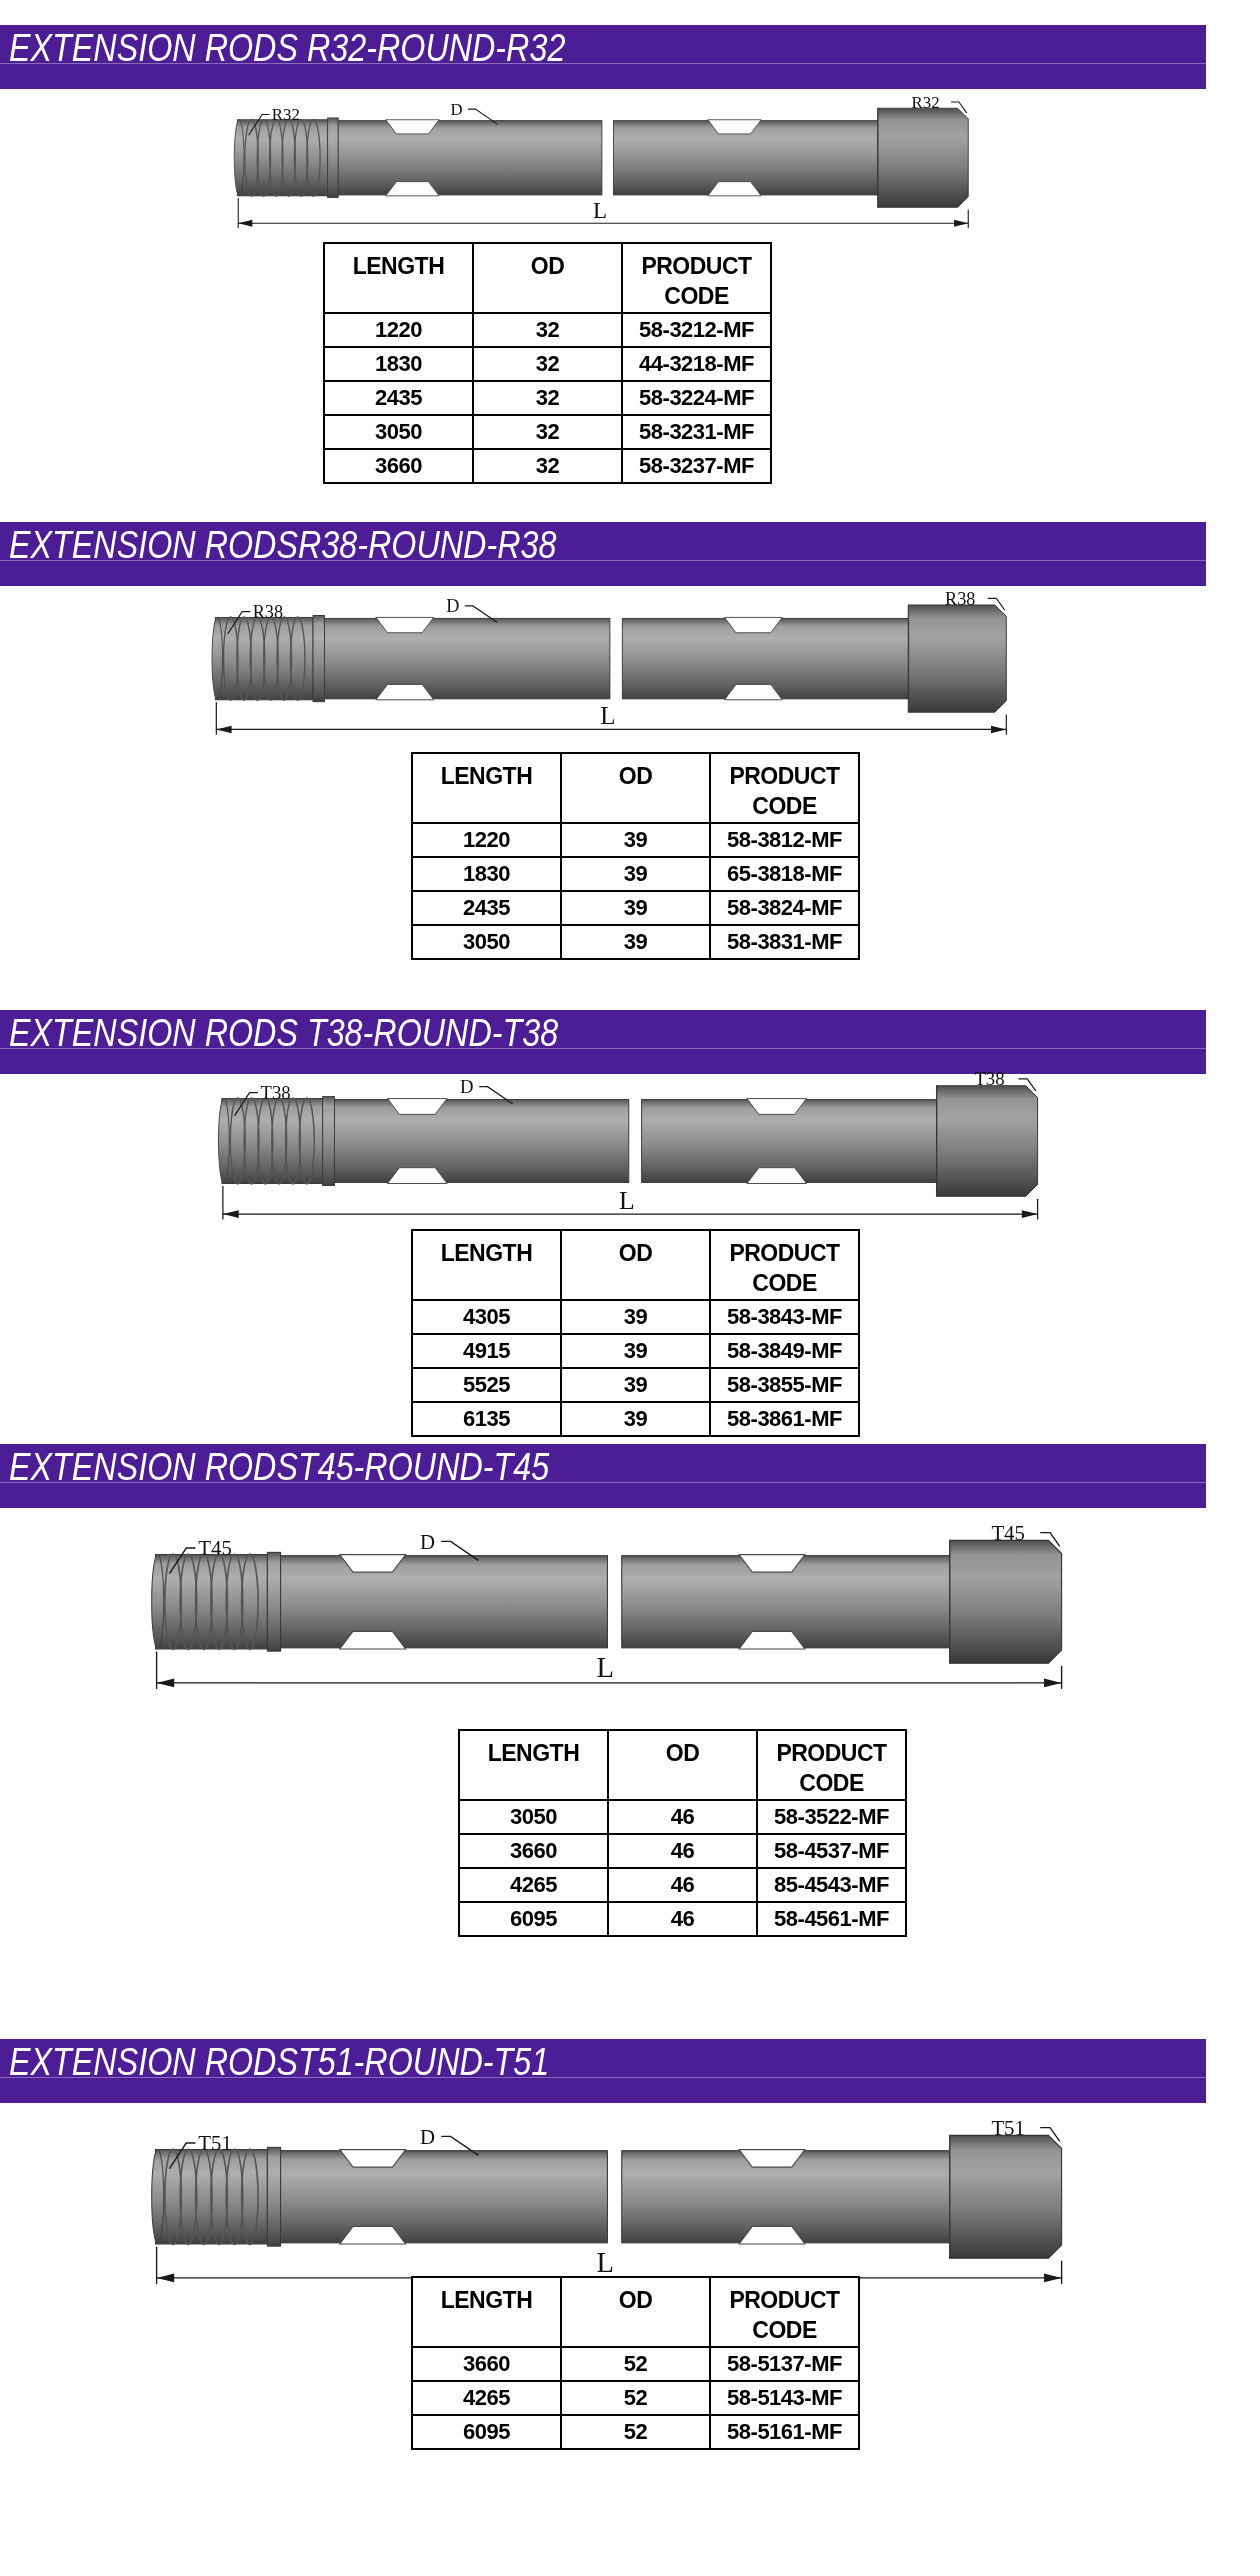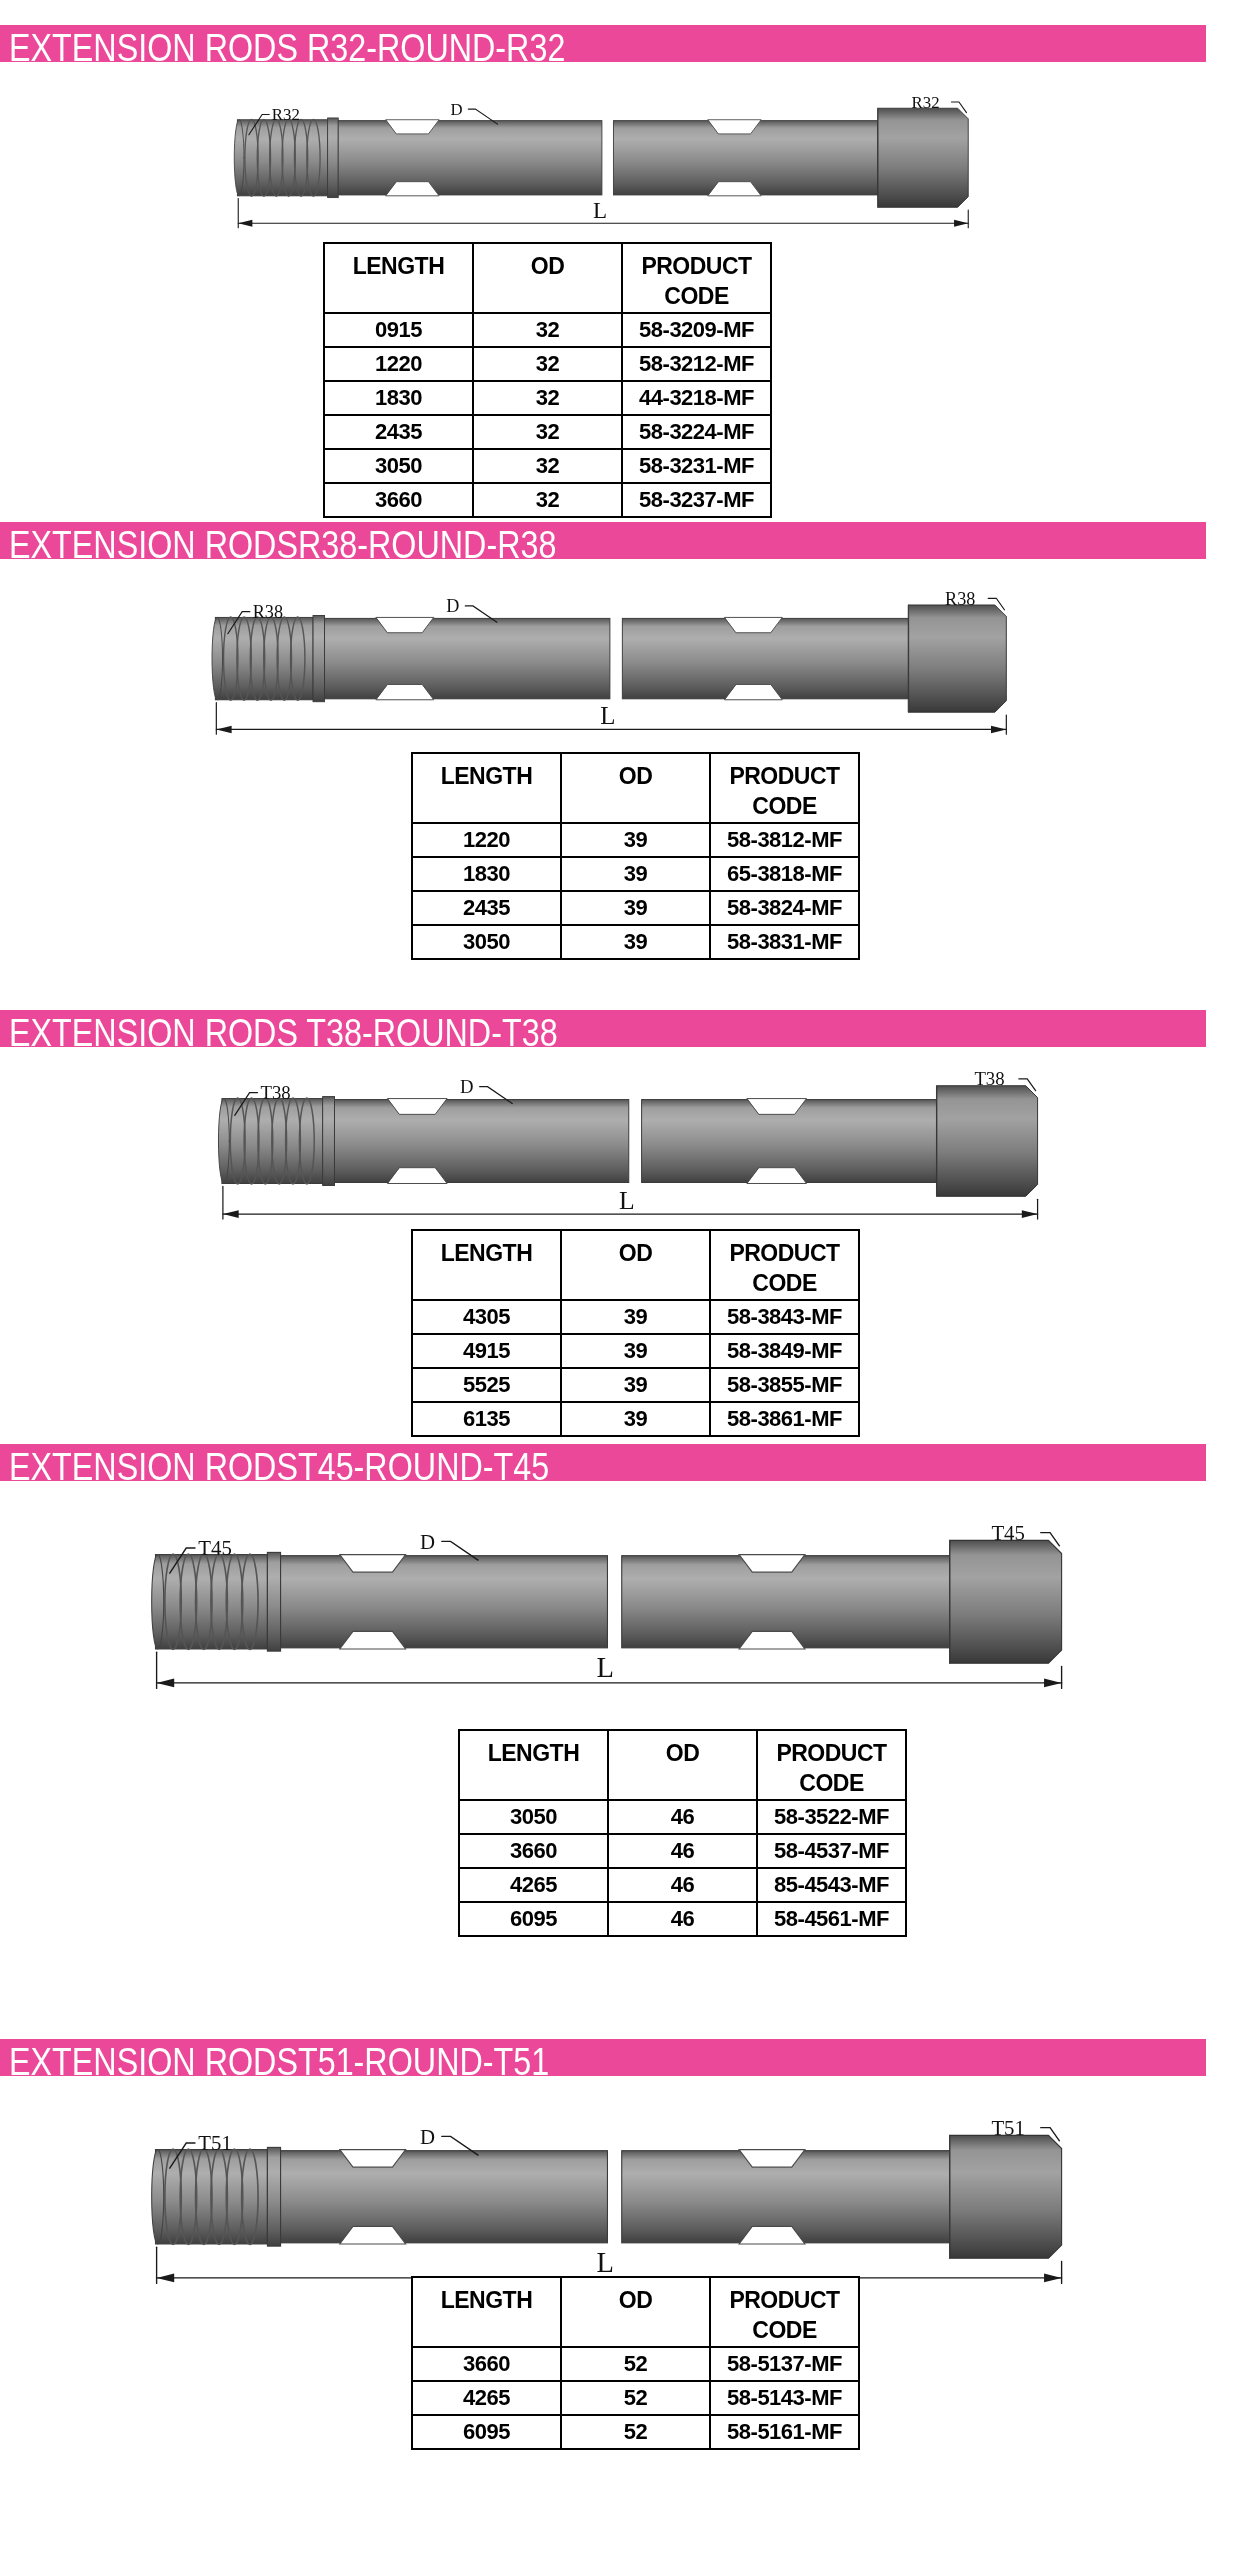--- a/index.html
+++ b/index.html
@@ -1,20 +1,20 @@
 <!DOCTYPE html>
 <html style="font-size:8.8px"><head>
 <meta charset="utf-8">
 <style>
   html,body { margin:0; padding:0; background:#ffffff; }
   .page { position:relative; width:1261px; height:2576px; background:#ffffff;
           font-family:"Liberation Sans", sans-serif; overflow:hidden; }
 
   
-  .banner { position:absolute; left:0; width:1206px; height:37px; background:#ec4899; }
+  .banner { position:absolute; left:0; width:1206px; height:64px; background:#4c1d95;font-style:italic; }
   .banner-title { position:absolute; left:8.8px; top:4.4px; line-height:38px; font-size:38px;
                   color:#ffffff; white-space:nowrap; transform:scaleX(.85);
                   transform-origin:left top; font-weight:400; }
   .banner-line { position:absolute; left:0; right:0; top:38px; height:1.1px;
                  background:rgba(255,255,255,.35); }
 
   
   table.spec { position:absolute; border-collapse:collapse; background:#ffffff; }
   table.spec th, table.spec td { border:2.2px solid #000000; width:145px; text-align:center;
                                  font-weight:bold; color:#000; }
@@ -102,25 +102,20 @@
   <table class="spec" style="left:323px; top:242px">
     <thead>
         <tr>
       <th>LENGTH</th>
       <th>OD</th>
       <th>PRODUCT CODE</th>
     </tr>
       </thead>
     <tbody>
       <tr>
-          <td>0915</td>
-          <td>32</td>
-          <td>58-3209-MF</td>
-        </tr>
-      <tr>
           <td>1220</td>
           <td>32</td>
           <td>58-3212-MF</td>
         </tr>
       <tr>
           <td>1830</td>
           <td>32</td>
           <td>44-3218-MF</td>
         </tr>
       <tr>

